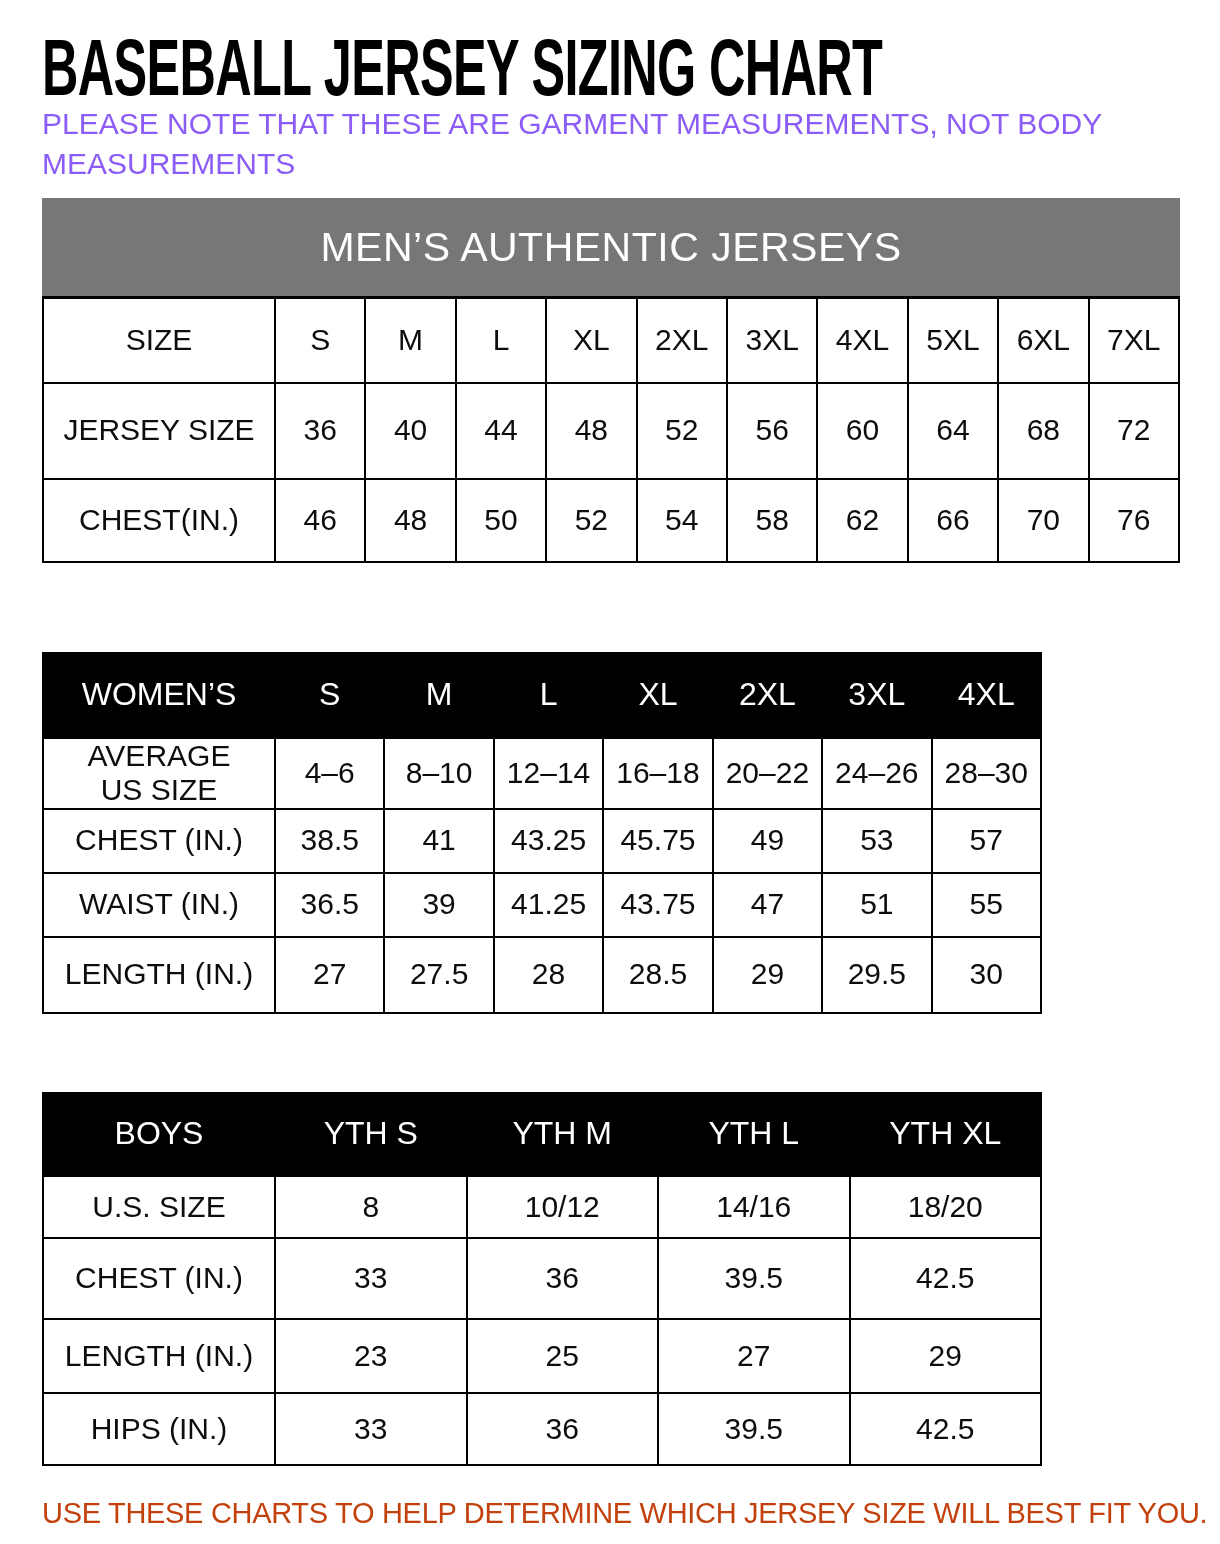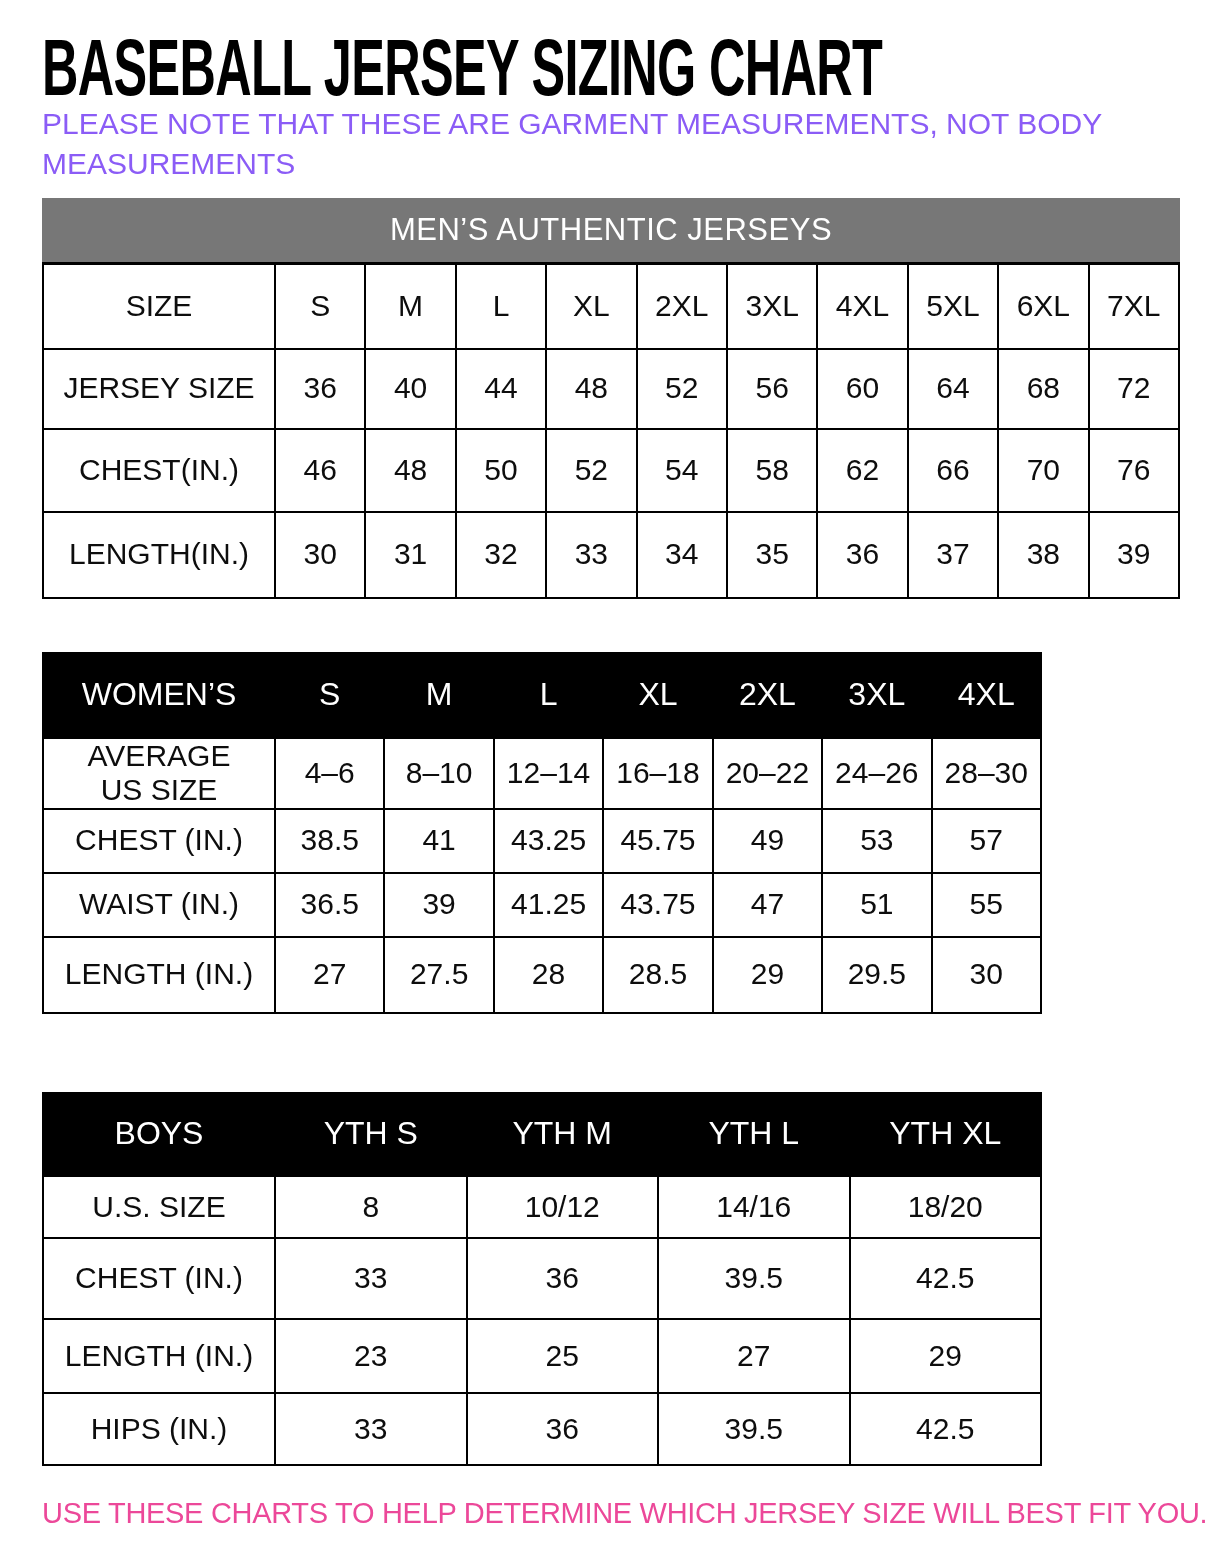--- a/index.html
+++ b/index.html
@@ -12,49 +12,49 @@
     font-size:80px;font-weight:700;line-height:1;letter-spacing:-1px;
     white-space:nowrap;color:#000;
     transform:scaleX(0.63);transform-origin:0 50%;
   }
   .note{
     position:absolute;left:42px;top:104px;width:1100px;margin:0;
     font-size:30px;line-height:40px;color:#8b5cf6;letter-spacing:0;
   }
   .footer-note{
     position:absolute;left:42px;top:1495px;width:1170px;margin:0;
-    font-size:29px;line-height:36px;color:#ec4899;letter-spacing:-0.3px;
+    font-size:29px;line-height:36px;color:#c2410c;letter-spacing:-0.3px;
     white-space:nowrap;
   }
   .tbl{position:absolute;left:42px;}
   .tbl table{
     border-collapse:collapse;table-layout:fixed;width:100%;
     font-size:30px;
   }
   .tbl td,.tbl th{
     border:2px solid #000;text-align:center;vertical-align:middle;
     padding:0 4px;line-height:1.15;overflow:hidden;
   }
   .tbl th{
     background:#000000;color:#ffffff;font-weight:400;font-size:32px;
     border-bottom:3px solid #000;
   }
   .lbl{white-space:pre-line;border-radius:19px;}
   
   .men{top:198px;width:1138px;}
   .men .band{
-    height:64px;background:#777777;color:#fff;
+    height:98px;background:#777777;color:#fff;
     display:flex;align-items:center;justify-content:center;
-    font-size:31px;letter-spacing:0.5px;
+    font-size:41px;letter-spacing:0.5px;
   }
   .men table{border-top:3px solid #000;}
   .men col.c-label{width:232px;}
   .men tr{height:83px;}
   .men tr:nth-child(1){height:85px;}
-  .men tr:nth-child(2){height:80px;}
+  .men tr:nth-child(2){height:96px;}
   .men tr:nth-child(4){height:86px;}
   
   .women{top:652px;width:1000px;}
   .women col.c-label{width:232px;}
   .women tr{height:64px;}
   .women tr:nth-child(1){height:84px;}
   .women tr:nth-child(5){height:76px;}
   
   .boys{top:1092px;width:1000px;}
   .boys col.c-label{width:232px;}
@@ -119,33 +119,20 @@
       <td>48</td>
       <td>50</td>
       <td>52</td>
       <td>54</td>
       <td>58</td>
       <td>62</td>
       <td>66</td>
       <td>70</td>
       <td>76</td>
     </tr>
-    <tr>
-      <td class="lbl">LENGTH(IN.)</td>
-      <td>30</td>
-      <td>31</td>
-      <td>32</td>
-      <td>33</td>
-      <td>34</td>
-      <td>35</td>
-      <td>36</td>
-      <td>37</td>
-      <td>38</td>
-      <td>39</td>
-    </tr>
   </tbody>
     </table>
 </section>
 
 <section class="tbl women">
   <table>
     <colgroup>
         <col class="c-label">
         <col>
         <col>

